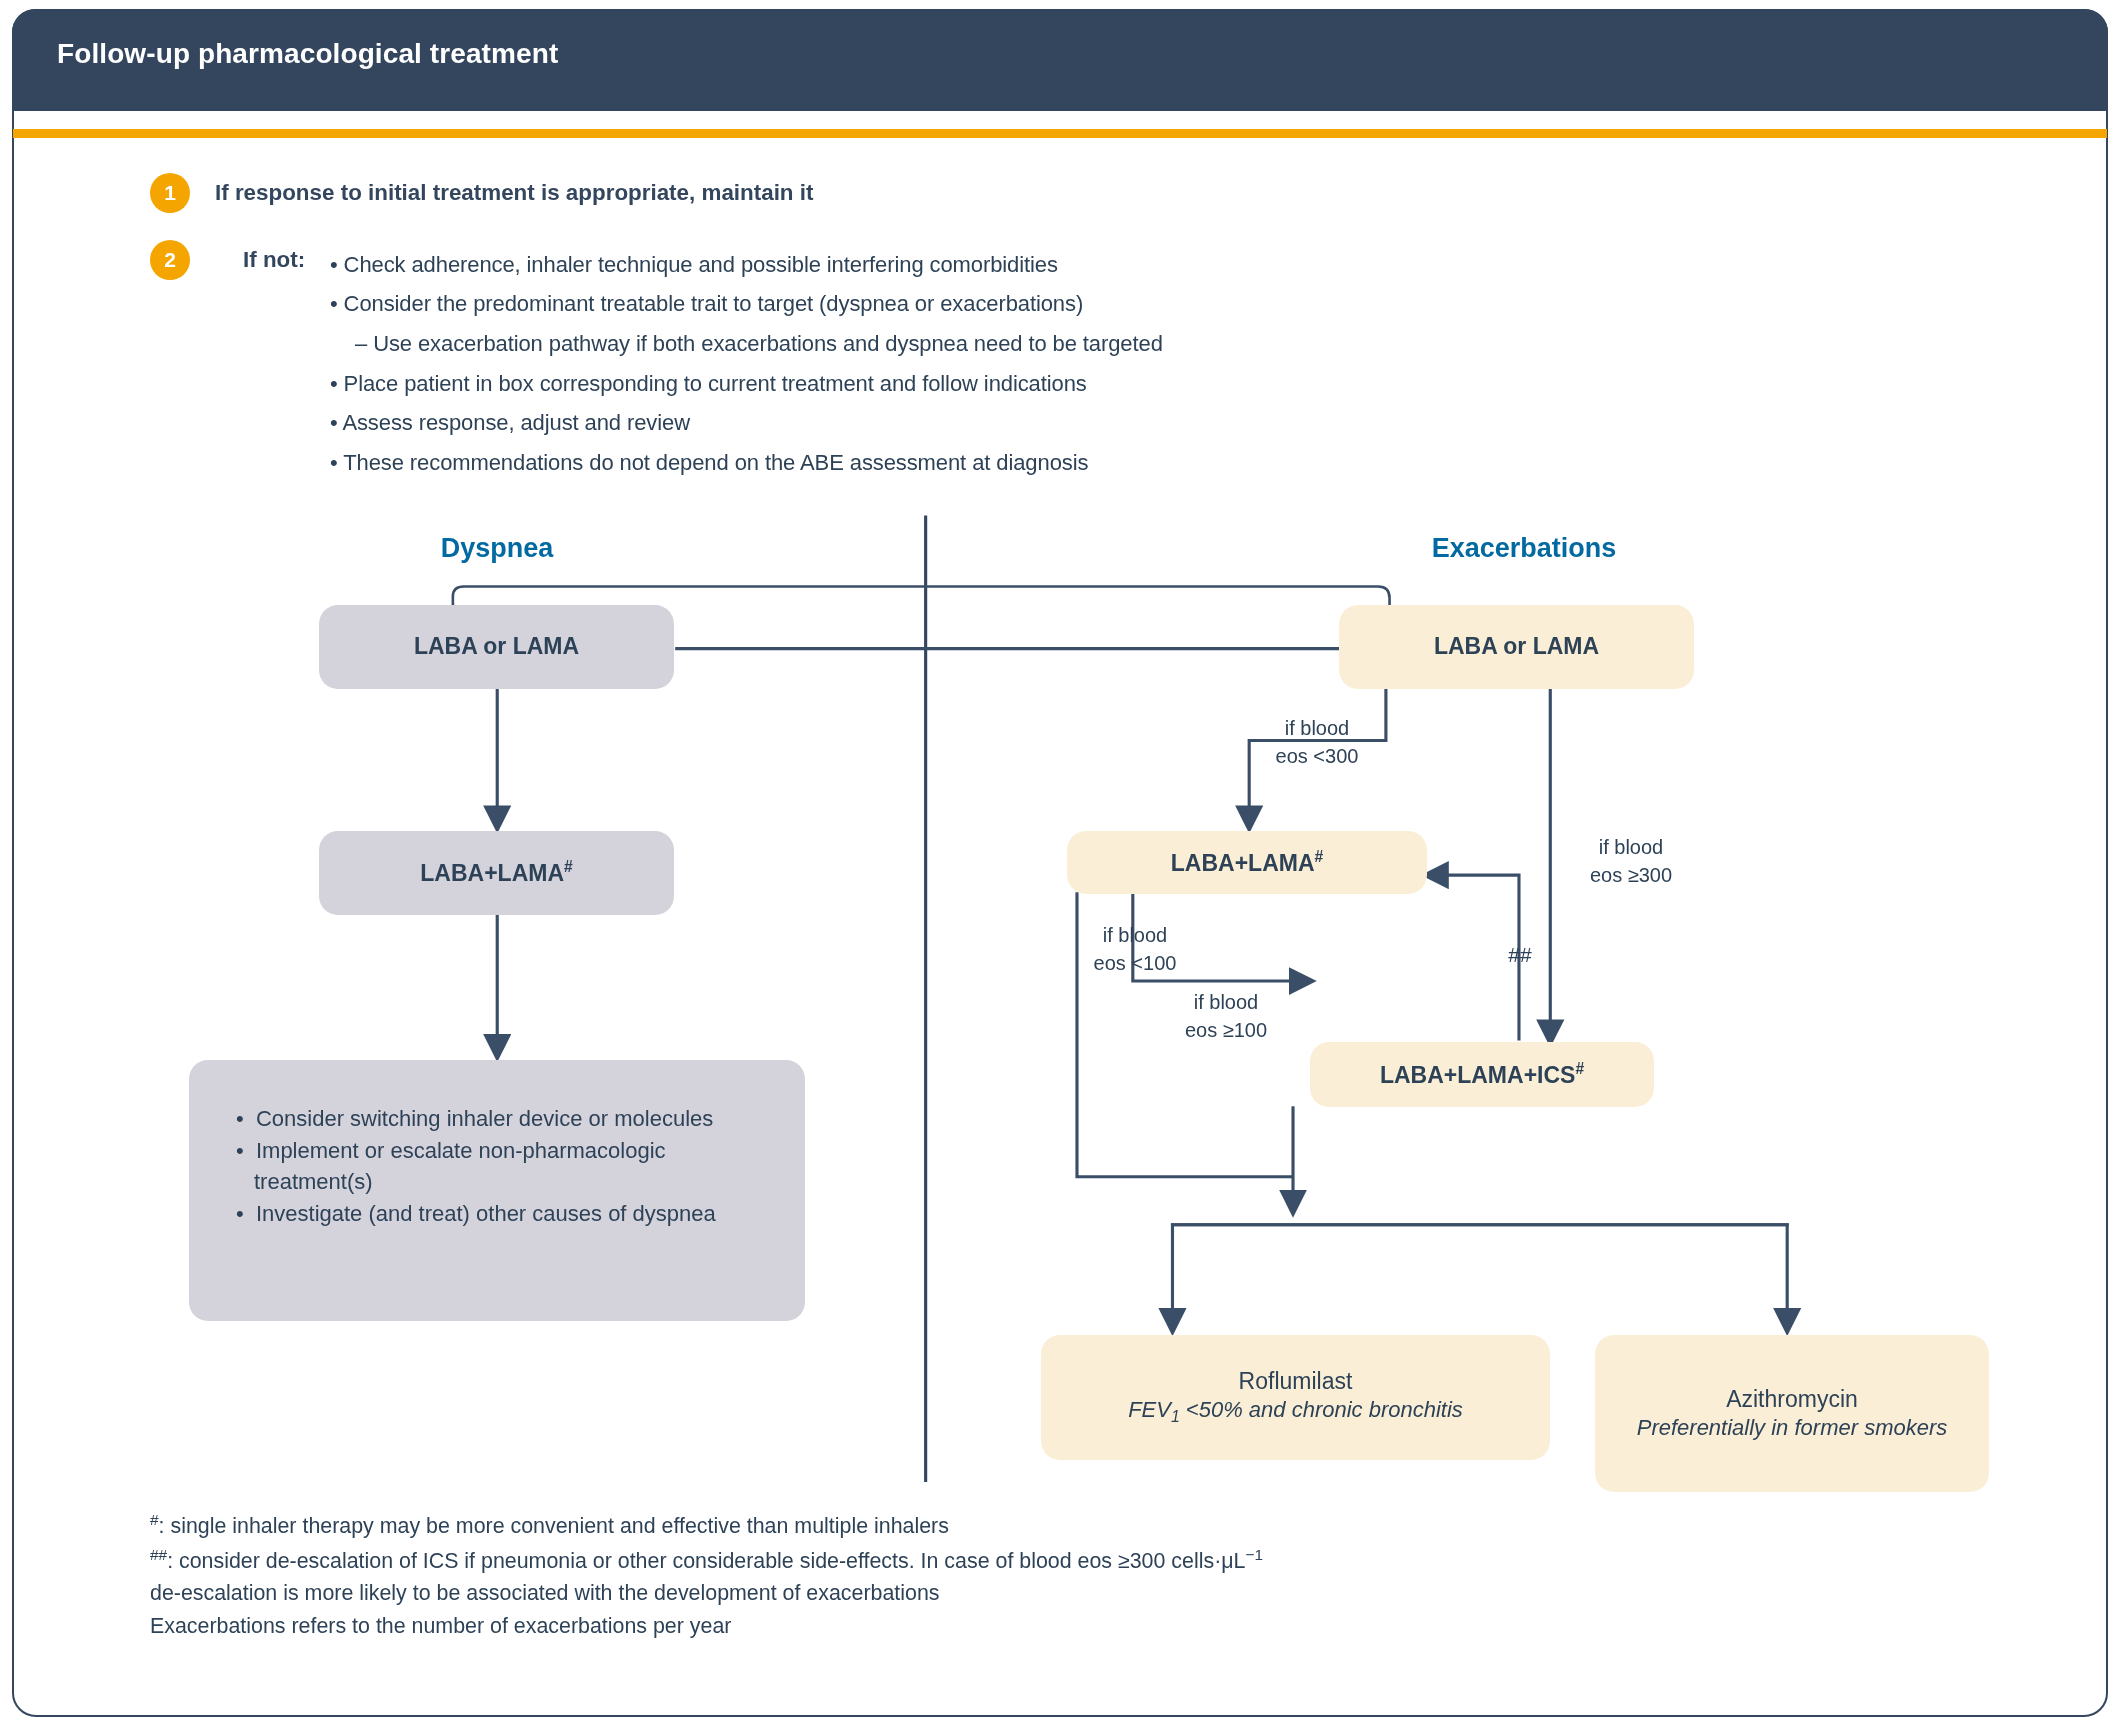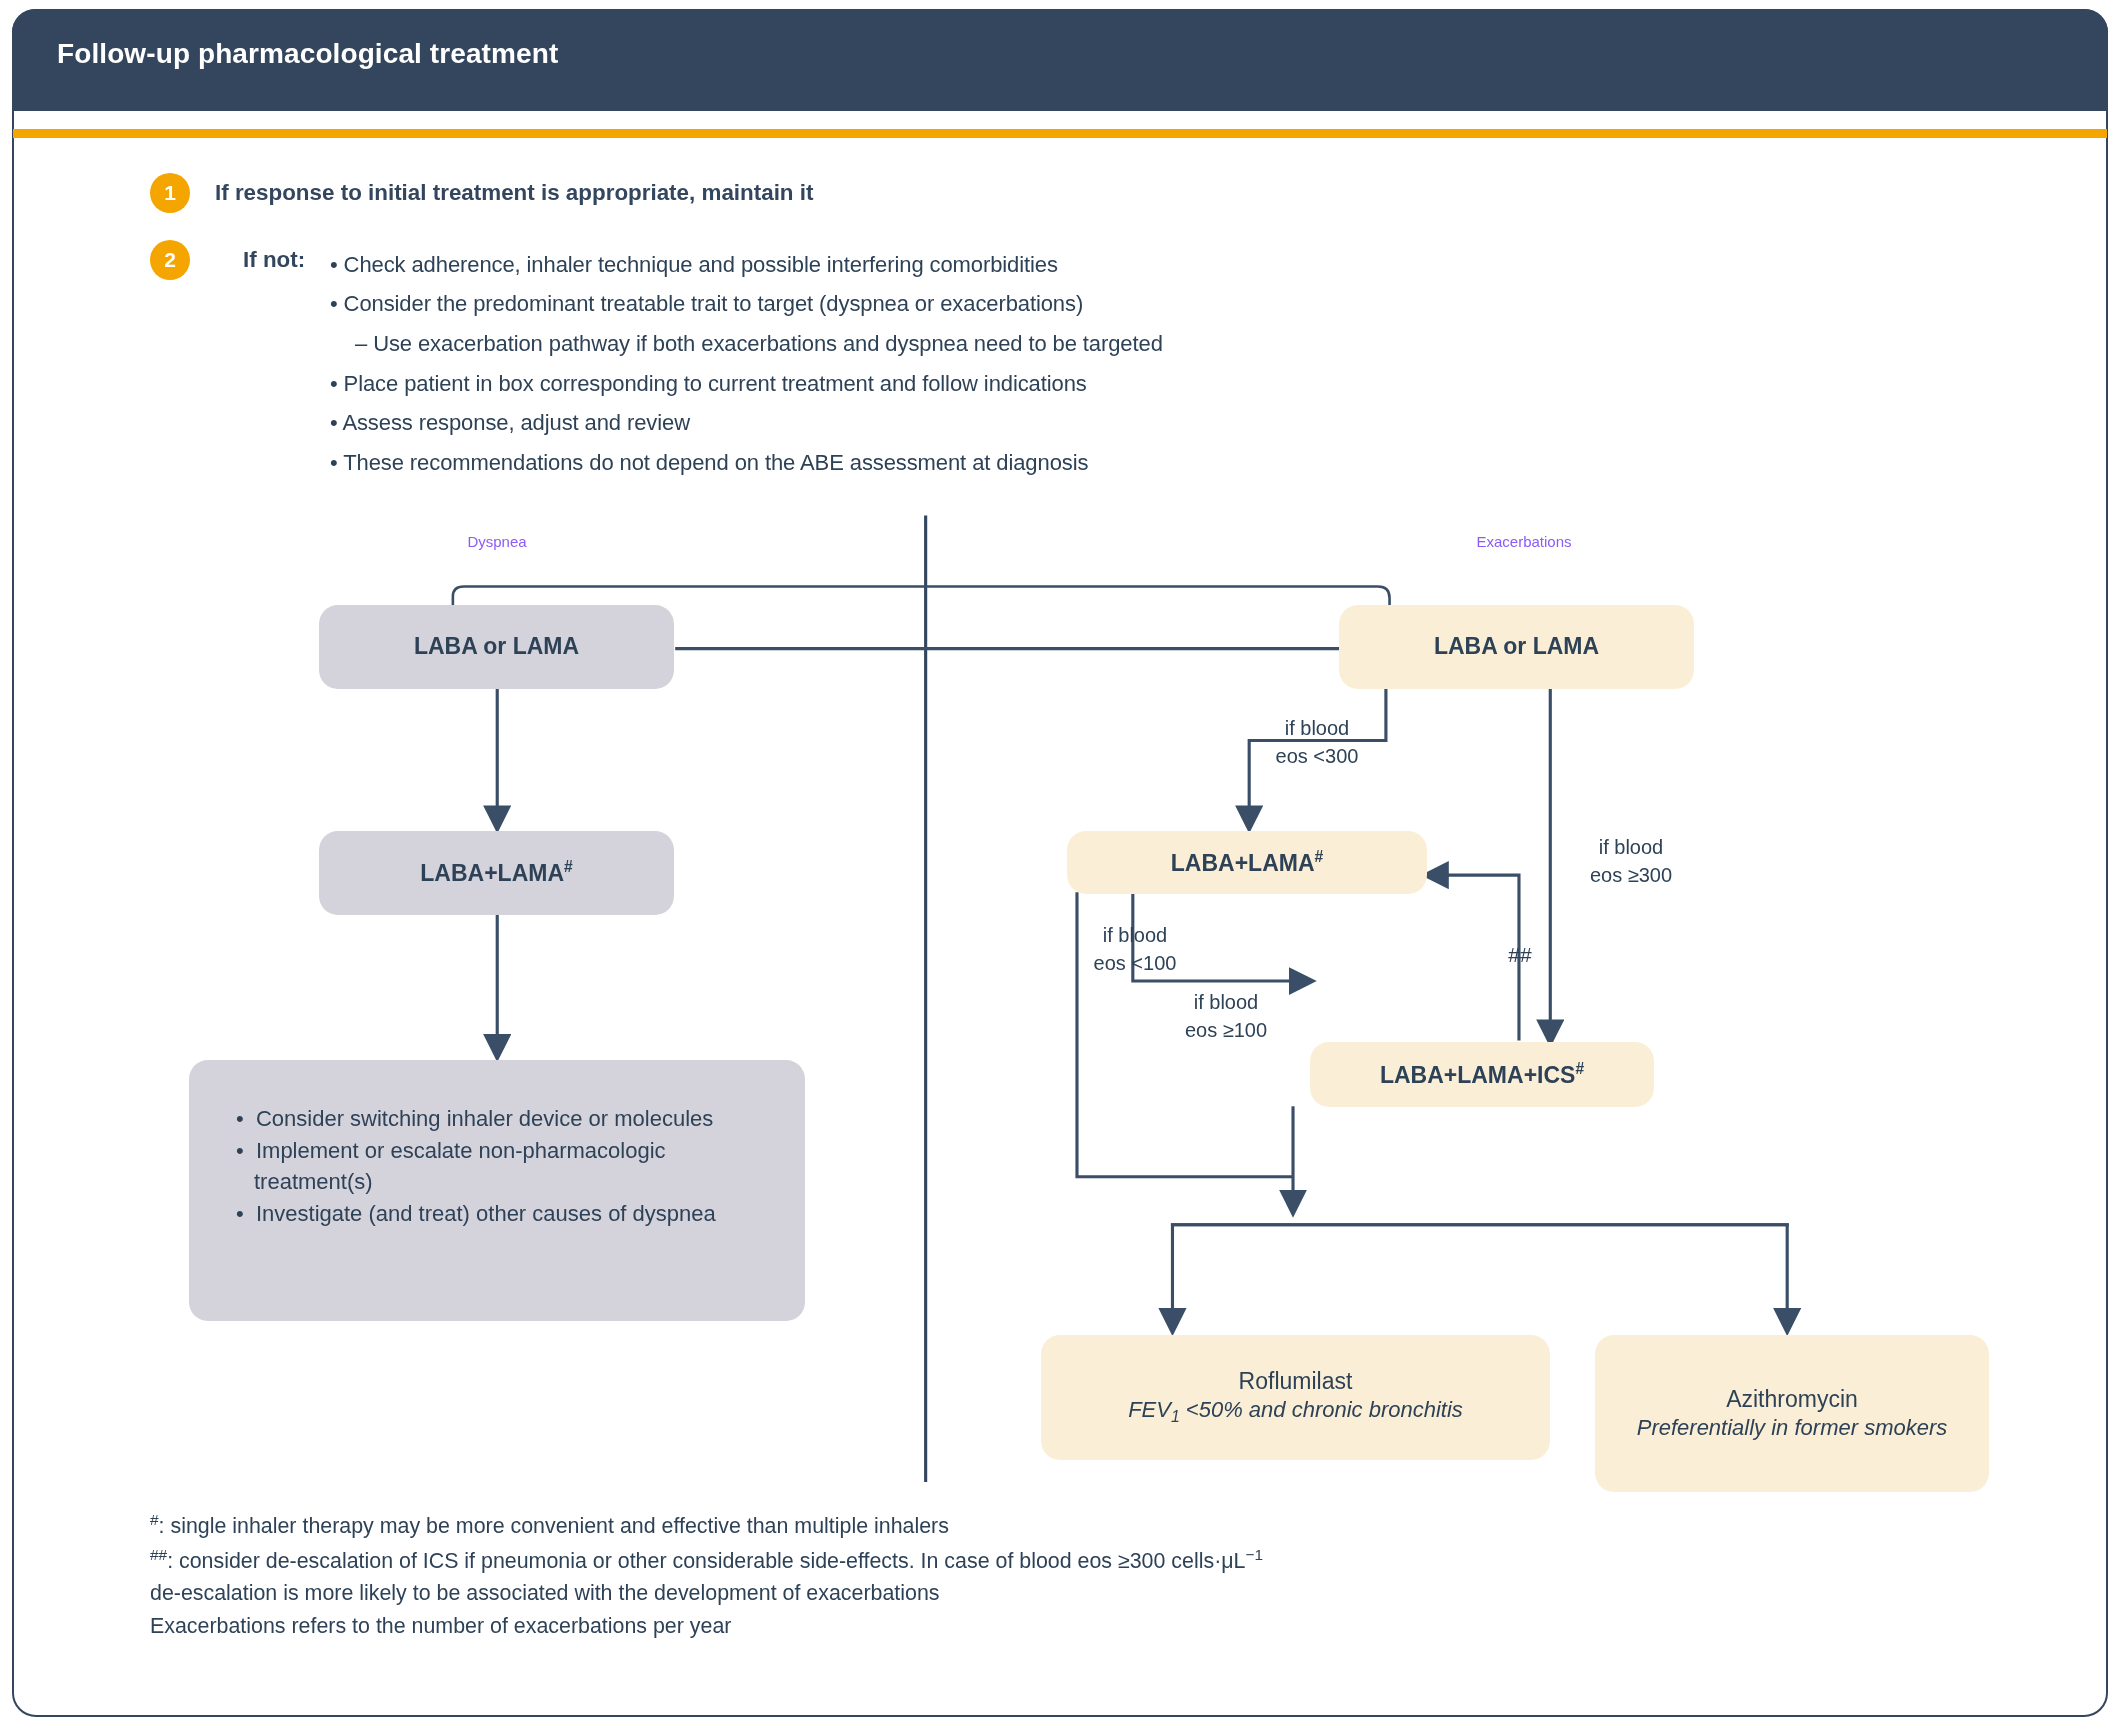--- a/index.html
+++ b/index.html
@@ -83,23 +83,23 @@
     position: absolute;
     font-size: 22px;
     color: #2E4257;
     white-space: nowrap;
     letter-spacing: -0.1px;
   }
 
   
   .col-head {
     position: absolute;
-    font-size: 15px;
-    font-weight: normal;
-    color: #8b5cf6;
+    font-size: 27px;
+    font-weight: bold;
+    color: #0369a1;
     white-space: nowrap;
     transform: translateX(-50%);
   }
 
   
   .node {
     position: absolute;
     box-sizing: border-box;
     border-radius: 19px;
     display: flex;

